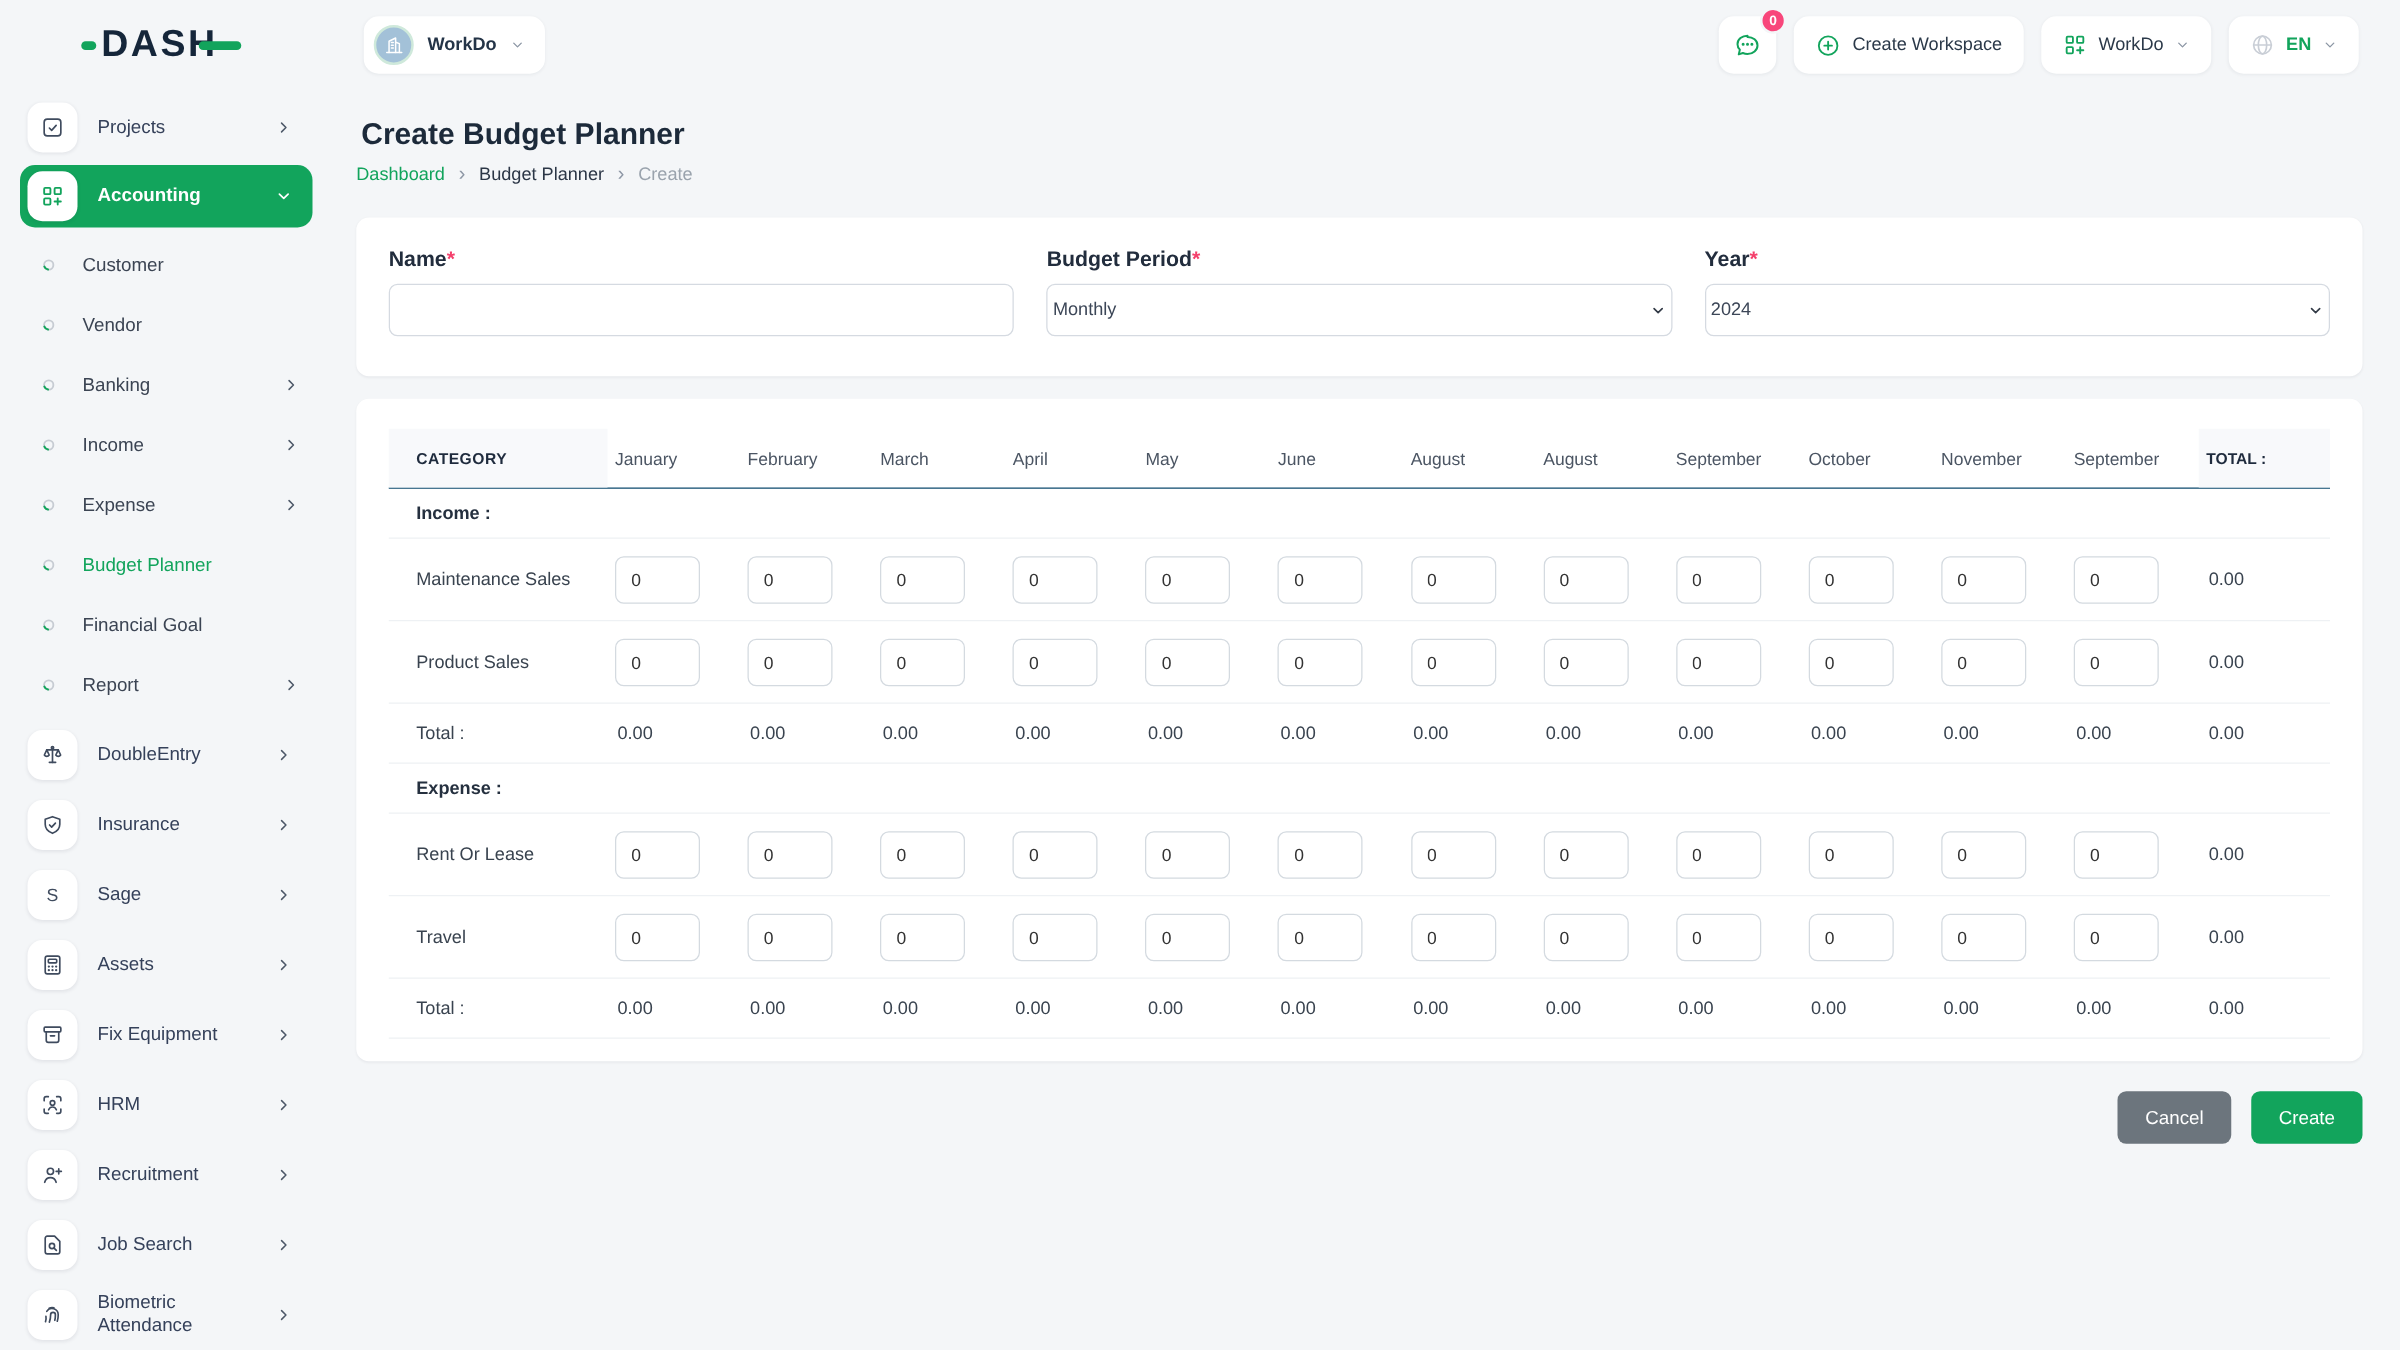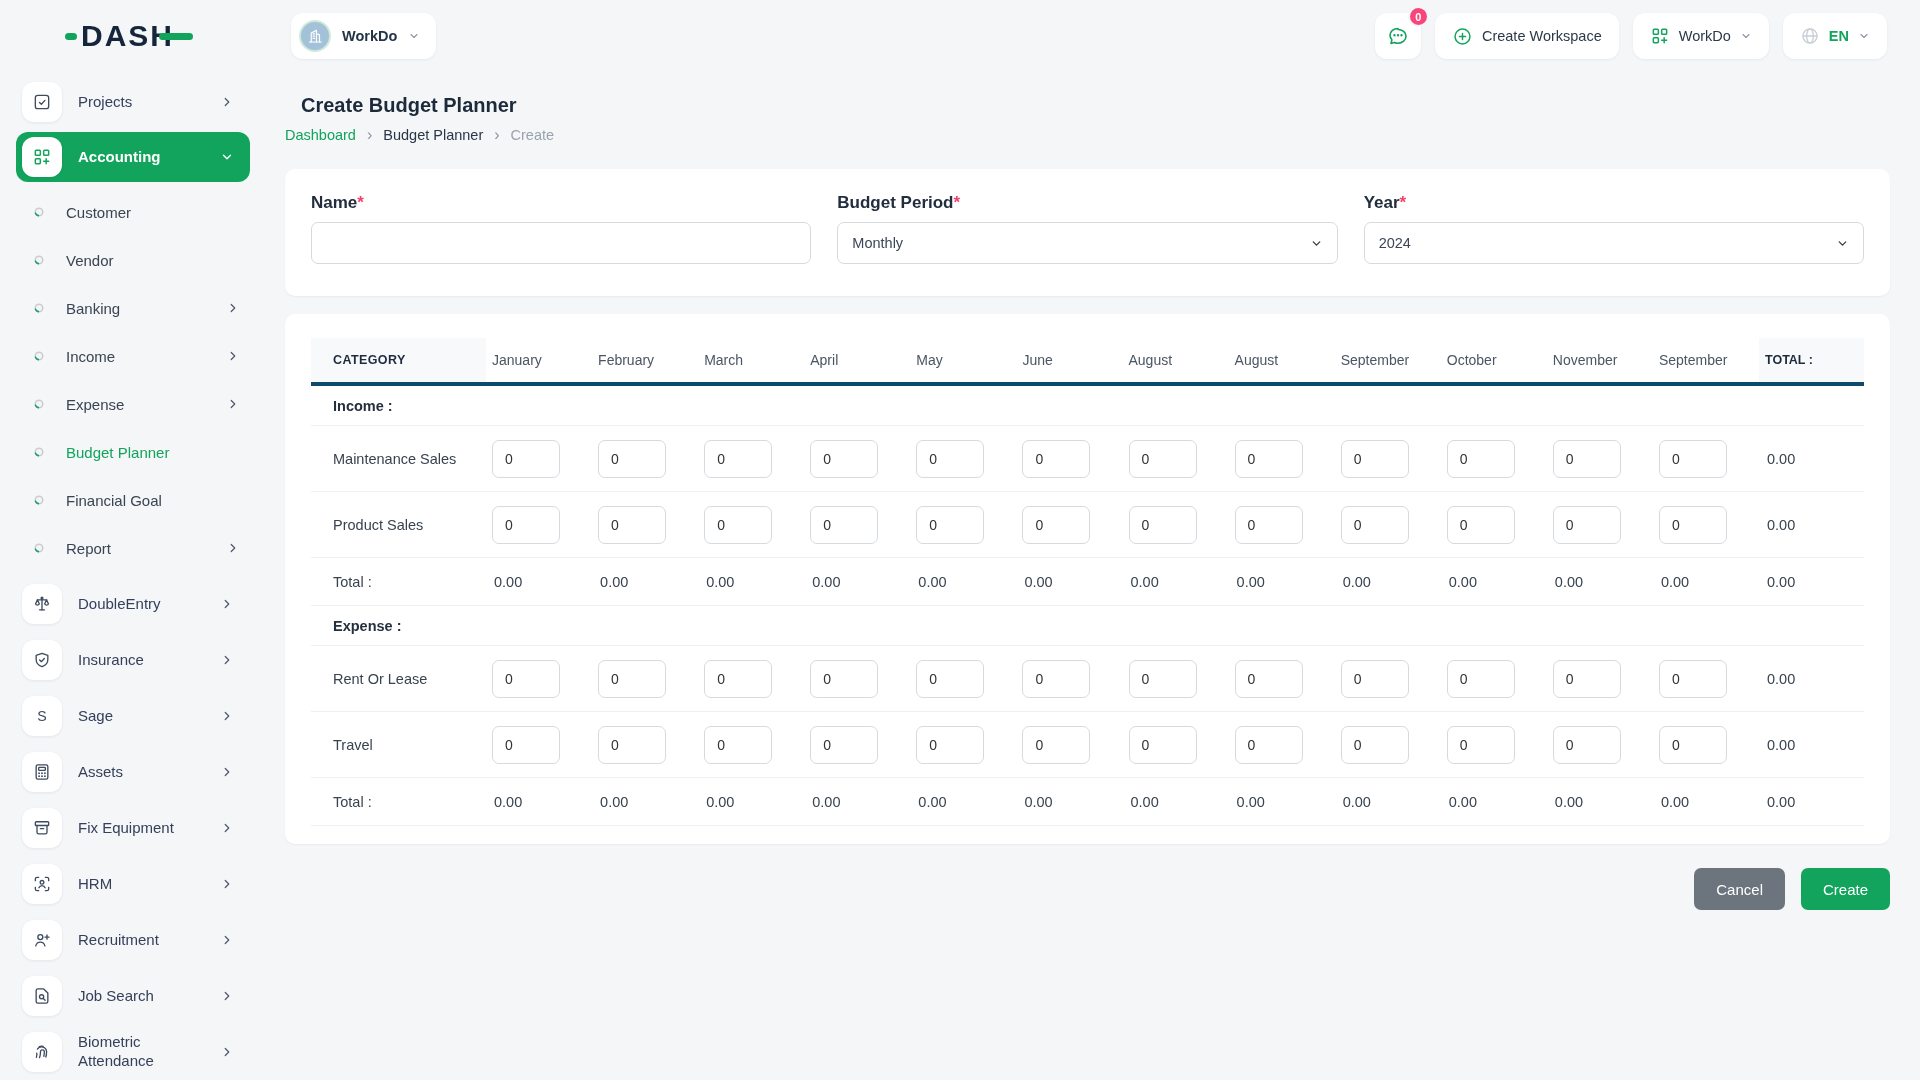--- a/index.html
+++ b/index.html
@@ -50,39 +50,39 @@
   .side-item.active .label{color:#fff;font-weight:600;}
   .submenu{padding:2px 0 6px 0;}
   .sub-item{height:48px;display:flex;align-items:center;gap:21px;padding-left:17px;cursor:pointer;}
   .bullet{width:12px;height:12px;display:flex;align-items:center;}
   .sub-label{font-size:15px;color:#3b4453;flex:1;}
   .sub-item.active .sub-label{color:var(--primary);}
   .sub-item .chev{display:flex;align-items:center;margin-right:22px;}
 
   
   .main{position:absolute;left:285px;top:72px;right:30px;}
-  .page-title{font-size:20px;font-weight:700;color:#1c2a3a;margin:22px 16px 10px;}
+  .page-title{font-size:24px;font-weight:700;color:#1c2a3a;margin:22px 4px 10px;}
   .breadcrumb{display:flex;align-items:center;gap:11px;font-size:14.5px;margin-bottom:26px;}
   .crumb.link{color:var(--primary);cursor:pointer;}
   .crumb.text{color:#2b3646;cursor:pointer;}
   .crumb.current{color:#9aa3ad;}
   .sep{color:#8d97a5;font-size:16px;line-height:1;}
 
   .card{background:#fff;border-radius:10px;box-shadow:0 1px 2px rgba(16,24,40,.05);}
   .form-card{padding:24px 26px 32px;display:grid;grid-template-columns:1fr 1fr 1fr;gap:26px;margin-bottom:18px;}
   .f-label{font-size:17px;font-weight:700;color:#222d3d;margin-bottom:9px;display:block;}
   .req{color:#f43f6b;}
   .text-input{height:42px;border:1px solid #d5dae1;border-radius:7px;width:100%;
     font-size:14.5px;color:#3c4657;padding:0 14px;background:#fff;outline:none;font-family:inherit;}
   .select{height:42px;border:1px solid #d5dae1;border-radius:7px;width:100%;background:#fff;
-    display:flex;align-items:center;justify-content:space-between;padding:0 14px;font-size:14.5px;color:#3c4657;cursor:pointer;text-align:center;}
+    display:flex;align-items:center;justify-content:space-between;padding:0 4px;font-size:14.5px;color:#3c4657;cursor:pointer;text-align:center;}
 
   .table-card{padding:24px 26px 18px;margin-bottom:24px;}
   .grid-row{display:grid;grid-template-columns:175px repeat(12,1fr) 105px;align-items:center;}
-  .header-row{height:48px;border-bottom:4px solid #0c4a6e;}
+  .header-row{height:48px;border-bottom:1px solid #0c4a6e;}
   .cell-cat-head{background:#f8f9fb;height:100%;display:flex;align-items:center;padding-left:22px;
     font-size:12.5px;font-weight:700;letter-spacing:.4px;color:#1f2b3d;}
   .cell-month{font-size:14px;color:#4b5563;padding-left:6px;}
   .cell-total-head{background:#f8f9fb;height:100%;display:flex;align-items:center;
     font-size:12.5px;font-weight:700;color:#1f2b3d;padding-left:6px;}
   .section-row{height:40px;display:flex;align-items:center;padding-left:22px;
     font-weight:700;font-size:14.5px;color:#25303f;border-bottom:1px solid #eef1f4;}
   .input-row{height:66px;border-bottom:1px solid #eef1f4;}
   .cell-label{padding-left:22px;font-size:14.5px;color:#39434f;}
   .cell-input{padding-left:6px;}

